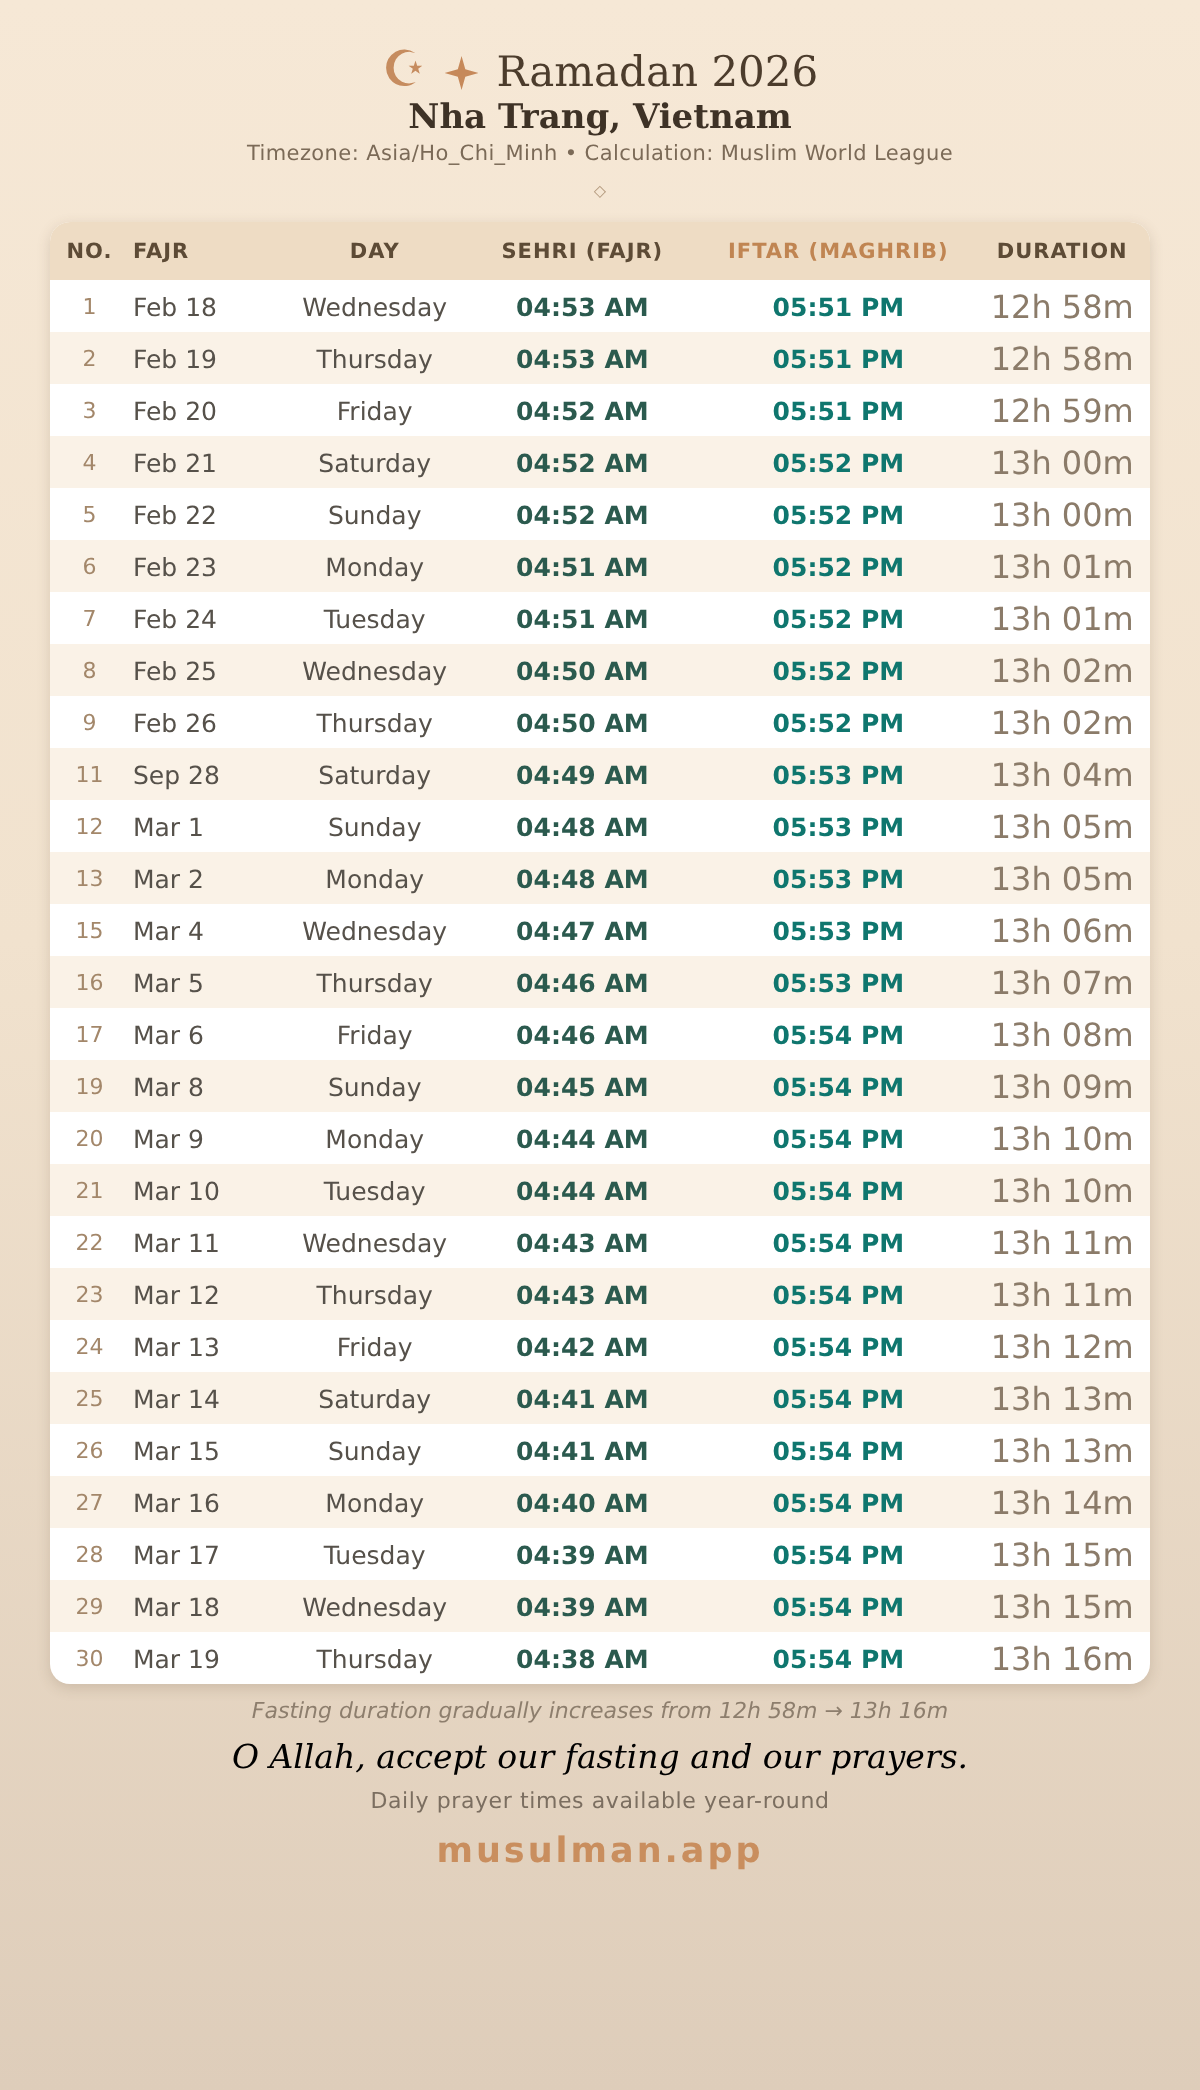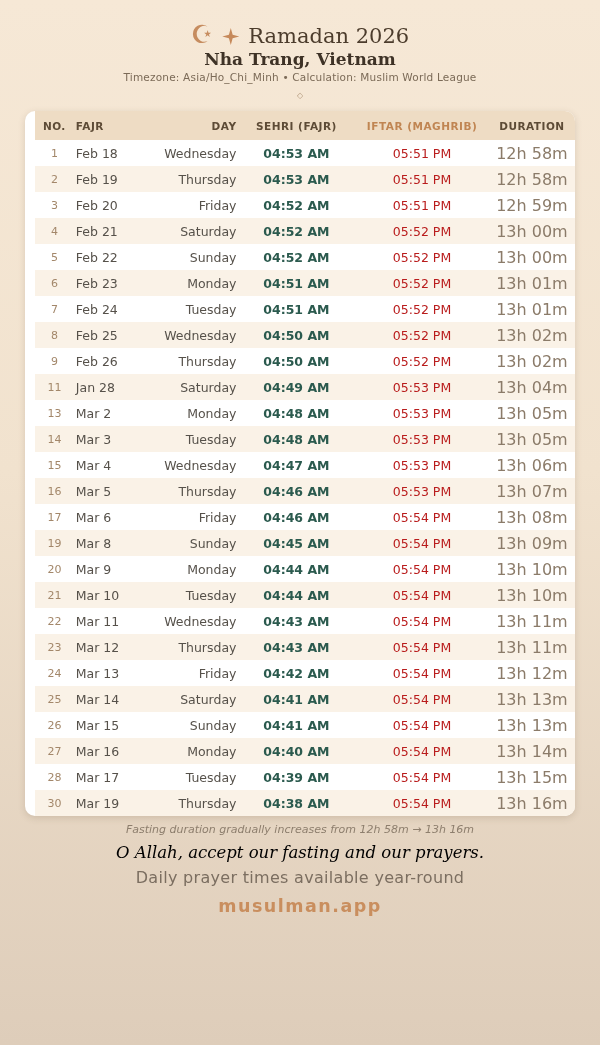--- a/index.html
+++ b/index.html
@@ -19,43 +19,43 @@
   .main-title{font-family:"DejaVu Serif","Liberation Serif",serif;font-size:21px;color:#4c3c2c;line-height:1.1;}
   .location{font-family:"DejaVu Serif","Liberation Serif",serif;font-size:17px;font-weight:bold;color:#3e3226;margin-top:0px;}
   .section-row{display:flex;align-items:center;justify-content:center;gap:13px;margin-top:14px;}
   .rule{width:37px;height:1px;background:#a8937d;}
   .section-title{font-family:"DejaVu Serif","Liberation Serif",serif;font-style:italic;font-size:15px;color:#6a5a49;}
   .meta-line{margin-top:2px;font-size:10.5px;color:#7b6a57;letter-spacing:0.2px;}
   .diamond{margin-top:9px;color:#b49a7e;font-size:8px;line-height:1;}
 
   
   .card{margin:11px 25px 0;background:#ffffff;border-radius:10px;overflow:hidden;
-    box-shadow:0 2px 7px rgba(95,72,48,0.18);padding-left:10px;}
+    box-shadow:0 2px 7px rgba(95,72,48,0.18);}
   table{width:100%;border-collapse:collapse;table-layout:fixed;}
   thead th{background:#eedcc4;height:27px;font-size:10.5px;font-weight:bold;
     letter-spacing:0.5px;color:#5d4b36;}
   tbody td{height:24px;font-size:12.5px;color:#56514a;}
   tbody tr:nth-child(even) td{background:#faf2e7;}
   .col-no{width:7%;text-align:center;}
   td.col-no{color:#a3876a;font-size:11px;}
   .col-date{width:14%;text-align:left;padding-left:2px;}
-  .col-day{width:16%;text-align:right;padding-left:2px;}
+  .col-day{width:16%;text-align:center;padding-left:2px;}
   .col-sehri{width:22%;text-align:center;}
   td.col-sehri{font-weight:bold;color:#2b5a4e;}
   .col-iftar{width:25%;text-align:center;}
   th.col-iftar{color:#c08552;}
-  td.col-iftar{font-weight:normal;color:#b91c1c;}
+  td.col-iftar{font-weight:bold;color:#0f766e;}
   .col-duration{width:16%;text-align:center;}
   td.col-duration{color:#8b7b69;font-size:16px;}
 
   
   .fasting-note{margin-top:7px;font-style:italic;font-size:11px;color:#8d7e6d;}
   .dua{margin-top:7px;font-family:"DejaVu Serif","Liberation Serif",serif;font-style:italic;
     font-size:16.5px;color:#000000;}
-  .availability{margin-top:6px;font-size:16px;color:#7b6e60;letter-spacing:0.3px;}
+  .availability{margin-top:6px;font-size:11px;color:#7b6e60;letter-spacing:0.3px;}
   .brand-row{margin-top:9px;display:flex;align-items:center;justify-content:center;gap:7px;}
   .brand-name{color:#c98e5e;font-size:17.5px;font-weight:bold;letter-spacing:1.5px;}
 </style>
 </head>
 <body>
 
 <div class="page">
 
   <div class="title-row">
     <span class="crescent-glyph">☪</span>
@@ -150,43 +150,43 @@
           <tr>
             <td class="col-no">9</td>
             <td class="col-date">Feb 26</td>
             <td class="col-day">Thursday</td>
             <td class="col-sehri">04:50 AM</td>
             <td class="col-iftar">05:52 PM</td>
             <td class="col-duration">13h 02m</td>
           </tr>
           <tr>
             <td class="col-no">11</td>
-            <td class="col-date">Jan 28</td>
+            <td class="col-date">Sep 28</td>
             <td class="col-day">Saturday</td>
             <td class="col-sehri">04:49 AM</td>
             <td class="col-iftar">05:53 PM</td>
             <td class="col-duration">13h 04m</td>
+          </tr>
+          <tr>
+            <td class="col-no">12</td>
+            <td class="col-date">Mar 1</td>
+            <td class="col-day">Sunday</td>
+            <td class="col-sehri">04:48 AM</td>
+            <td class="col-iftar">05:53 PM</td>
+            <td class="col-duration">13h 05m</td>
           </tr>
           <tr>
             <td class="col-no">13</td>
             <td class="col-date">Mar 2</td>
             <td class="col-day">Monday</td>
             <td class="col-sehri">04:48 AM</td>
             <td class="col-iftar">05:53 PM</td>
             <td class="col-duration">13h 05m</td>
           </tr>
           <tr>
-            <td class="col-no">14</td>
-            <td class="col-date">Mar 3</td>
-            <td class="col-day">Tuesday</td>
-            <td class="col-sehri">04:48 AM</td>
-            <td class="col-iftar">05:53 PM</td>
-            <td class="col-duration">13h 05m</td>
-          </tr>
-          <tr>
             <td class="col-no">15</td>
             <td class="col-date">Mar 4</td>
             <td class="col-day">Wednesday</td>
             <td class="col-sehri">04:47 AM</td>
             <td class="col-iftar">05:53 PM</td>
             <td class="col-duration">13h 06m</td>
           </tr>
           <tr>
             <td class="col-no">16</td>
             <td class="col-date">Mar 5</td>
@@ -277,20 +277,28 @@
           </tr>
           <tr>
             <td class="col-no">28</td>
             <td class="col-date">Mar 17</td>
             <td class="col-day">Tuesday</td>
             <td class="col-sehri">04:39 AM</td>
             <td class="col-iftar">05:54 PM</td>
             <td class="col-duration">13h 15m</td>
           </tr>
           <tr>
+            <td class="col-no">29</td>
+            <td class="col-date">Mar 18</td>
+            <td class="col-day">Wednesday</td>
+            <td class="col-sehri">04:39 AM</td>
+            <td class="col-iftar">05:54 PM</td>
+            <td class="col-duration">13h 15m</td>
+          </tr>
+          <tr>
             <td class="col-no">30</td>
             <td class="col-date">Mar 19</td>
             <td class="col-day">Thursday</td>
             <td class="col-sehri">04:38 AM</td>
             <td class="col-iftar">05:54 PM</td>
             <td class="col-duration">13h 16m</td>
           </tr>
         </tbody>
     </table>
   </div>

